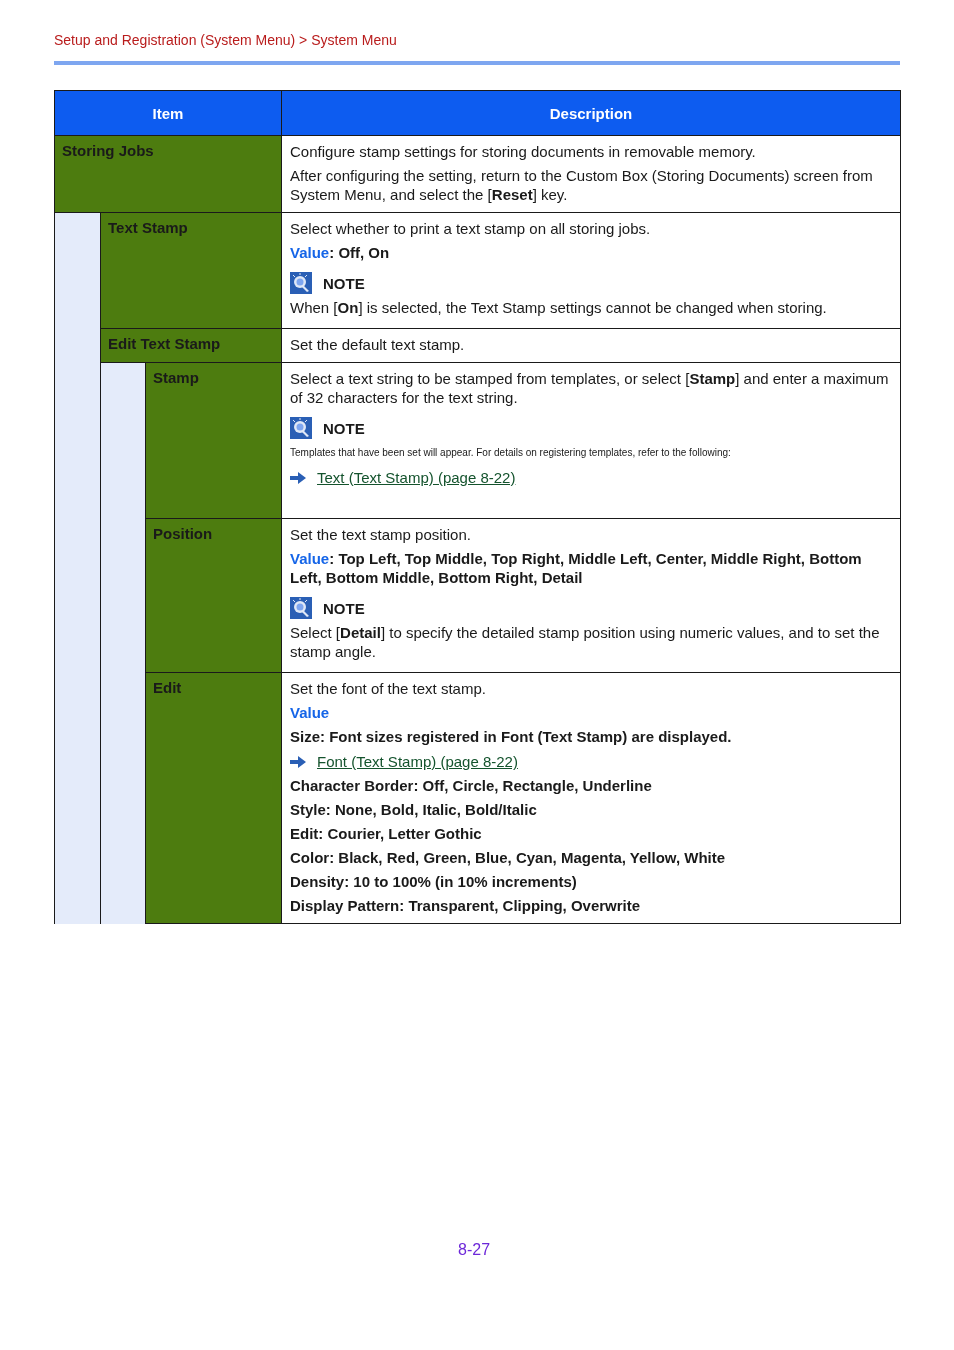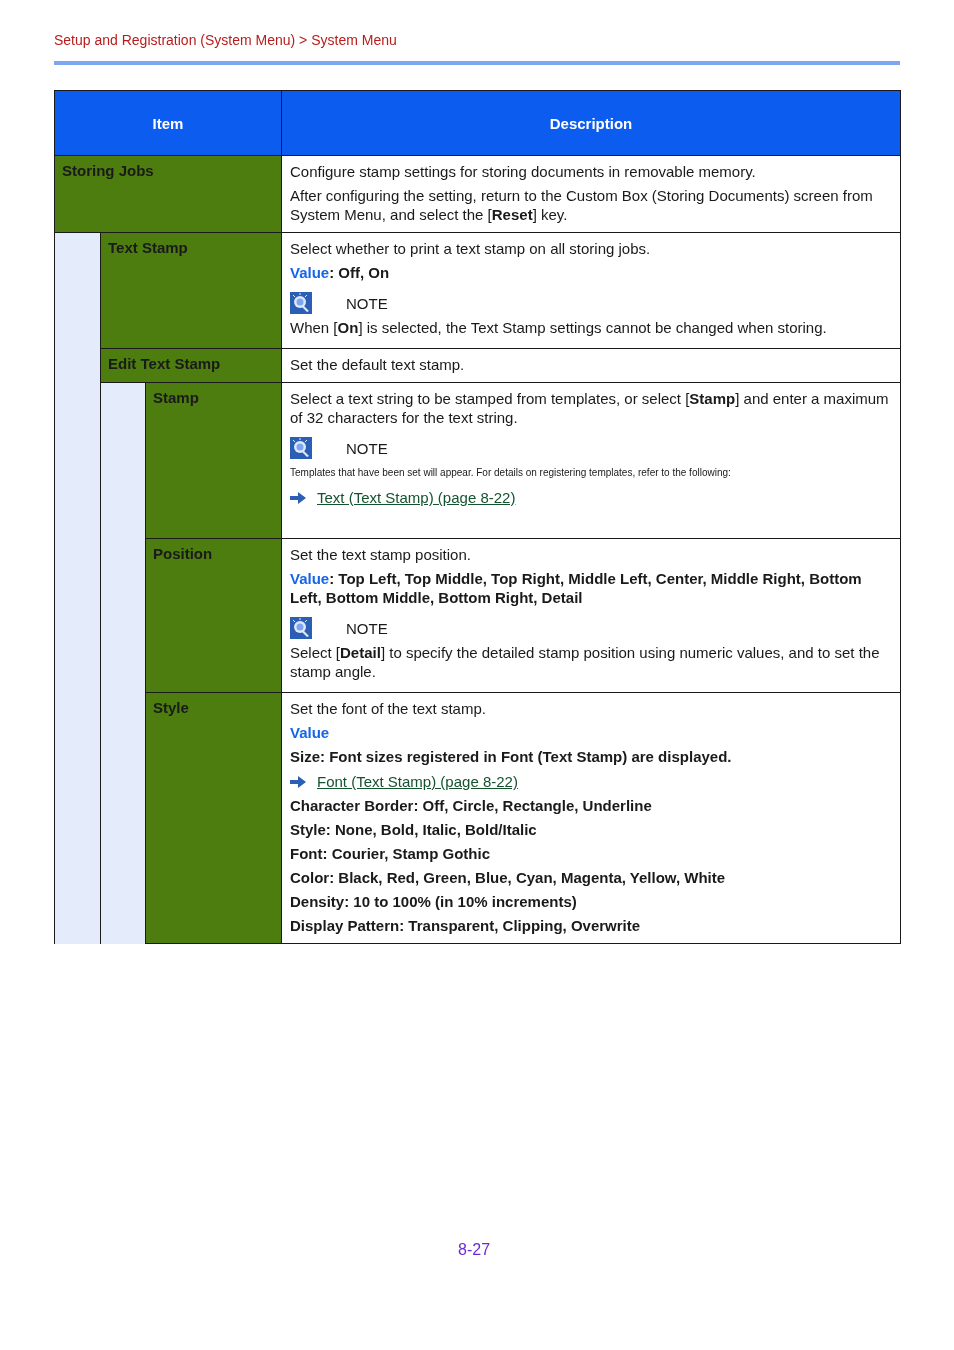--- a/index.html
+++ b/index.html
@@ -12,33 +12,33 @@
   }
   .header-rule {
     position: absolute; left: 54px; top: 61px; width: 846px; height: 4px; background: #7ea6f0;
   }
   table.menu {
     position: absolute; left: 54px; top: 90px; width: 846px;
     border-collapse: collapse; table-layout: fixed; font-size: 15px;
   }
   table.menu th {
     background: #0d5cf0; color: #ffffff; font-weight: bold; height: 32px;
-    border: 1px solid #1a1a1a; font-size: 15px; text-align: center; padding: 16px;
+    border: 1px solid #1a1a1a; font-size: 15px; text-align: center; padding: 6px;
   }
   table.menu td {
     border: 1px solid #1a1a1a; vertical-align: top; padding: 0;
   }
   td.item { background: #4d7c0f; font-weight: bold; padding: 6px 7px 6px 7px !important; }
   td.spacer { background: #e4ebfa; border-bottom: none !important; border-top: none !important; }
   td.desc { background: #ffffff; padding: 6px 8px 8px 8px !important; line-height: 19px; }
   .p { margin: 0 0 5px 0; }
   .p:last-child { margin-bottom: 0; }
   .value-label { color: #1565e8; font-weight: bold; }
   .bold { font-weight: bold; }
-  .note-head { display: flex; align-items: center; margin: 10px 0 4px 0; font-weight: normal; gap: 23px; }
+  .note-head { display: flex; align-items: center; margin: 10px 0 4px 0; font-weight: bold; }
   .note-icon {
     width: 22px; height: 22px; background: #2a5fb5; margin-right: 11px; position: relative;
     display: inline-block; overflow: hidden;
   }
   .note-icon svg { position: absolute; left: 0; top: 0; }
   .small { font-size: 10px; }
   .link-line { display: flex; align-items: center; margin: 6px 0 5px 0; }
   .arrow-icon { width: 16px; height: 12px; margin-right: 11px; display: inline-block; }
   a.xref { color: #14532d; text-decoration: underline; cursor: pointer; }
   .page-number {
@@ -145,34 +145,34 @@
                 <path d="M3 3 L5 5 M17 3 L15 5 M10 1 L10 3" stroke="#dfe8f7" stroke-width="1"></path>
               </svg>
           </span>
           <span>NOTE</span>
         </div>
         <div class="p"><span>Select [</span><span class="bold">Detail</span><span>] to specify the detailed stamp position using numeric values, and to set the stamp angle.</span></div>
       </td>
     </tr>
 
     <tr style="height:251px">
-      <td class="item">Style</td>
+      <td class="item">Edit</td>
       <td class="desc">
         <div class="p">Set the font of the text stamp.</div>
         <div class="p value-label">Value</div>
         <div class="p bold">Size: Font sizes registered in Font (Text Stamp) are displayed.</div>
         <div class="link-line">
           <svg class="arrow-icon" viewBox="0 0 16 12">
               <path d="M0 4 H8 V0 L16 6 L8 12 V8 H0 Z" fill="#2a5fb5"></path>
             </svg>
           <a class="xref">Font (Text Stamp) (page 8-22)</a>
         </div>
         <div class="p bold">Character Border: Off, Circle, Rectangle, Underline</div>
         <div class="p bold">Style: None, Bold, Italic, Bold/Italic</div>
-        <div class="p bold">Font: Courier, Stamp Gothic</div>
+        <div class="p bold">Edit: Courier, Letter Gothic</div>
         <div class="p bold">Color: Black, Red, Green, Blue, Cyan, Magenta, Yellow, White</div>
         <div class="p bold">Density: 10 to 100% (in 10% increments)</div>
         <div class="p bold">Display Pattern: Transparent, Clipping, Overwrite</div>
       </td>
     </tr>
   </tbody>
 </table>
 
 <div class="page-number">8-27</div>
 

